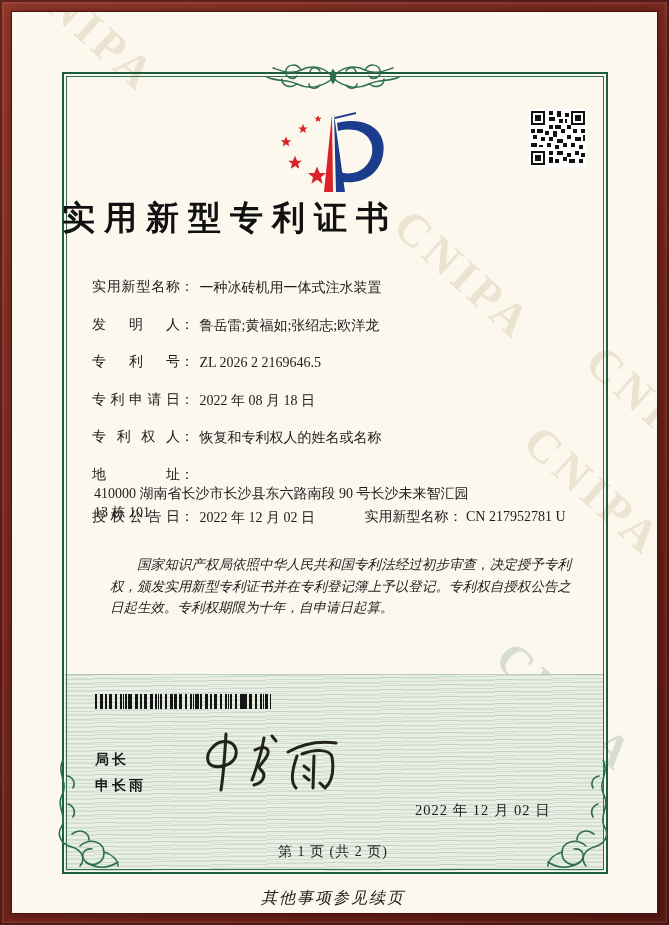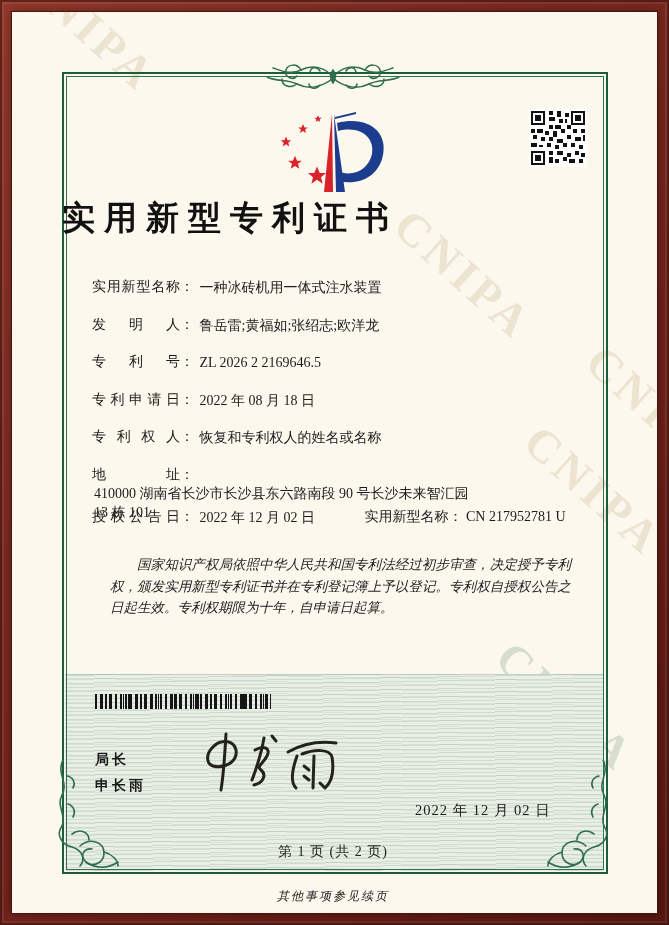--- a/index.html
+++ b/index.html
@@ -65,21 +65,21 @@
       repeating-linear-gradient(90deg,#151515 0 2px,transparent 2px 5px),
       repeating-linear-gradient(90deg,#151515 0 1px,transparent 1px 7px),
       repeating-linear-gradient(90deg,transparent 0 10px,#151515 10px 12px,transparent 12px 23px);
   }
   .signer{ left:83px; top:734px; font-family:"Liberation Sans","DejaVu Sans",sans-serif;
     font-weight:bold; font-size:14px; letter-spacing:3px; color:#1a1a1a; line-height:26px; }
   .sig-svg{ left:188px; top:716px; }
   .issue-date{ left:403px; top:789px; font-size:14.5px; letter-spacing:1px; color:#1c1c1c; }
   .page-info{ left:50px; top:831px; width:542px; text-align:center; font-size:14px;
     letter-spacing:1px; color:#222; }
-  .footer-note{ left:50px; top:876px; width:542px; text-align:center; font-size:12px;
+  .footer-note{ left:50px; top:876px; width:542px; text-align:center; font-size:16px;
     letter-spacing:2px; color:#222; font-style:italic; }
   .logo{ left:264px; top:98px; }
   .qr{ left:517px; top:97px; }
 </style>
 </head>
 <body>
 
 <div class="page">
   <div class="paper">
 

